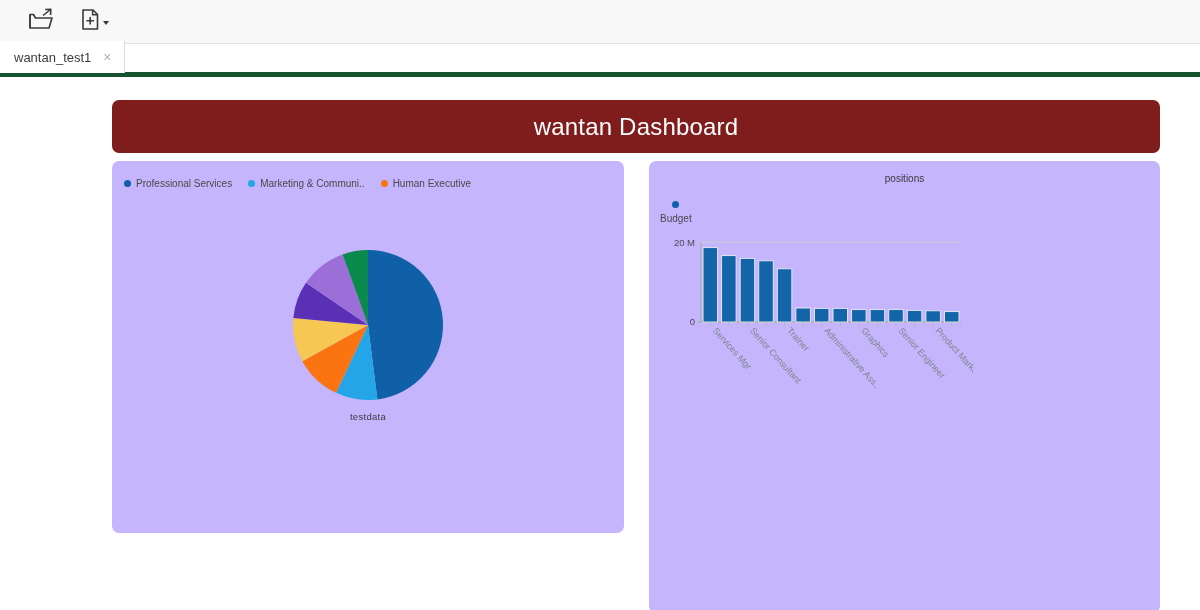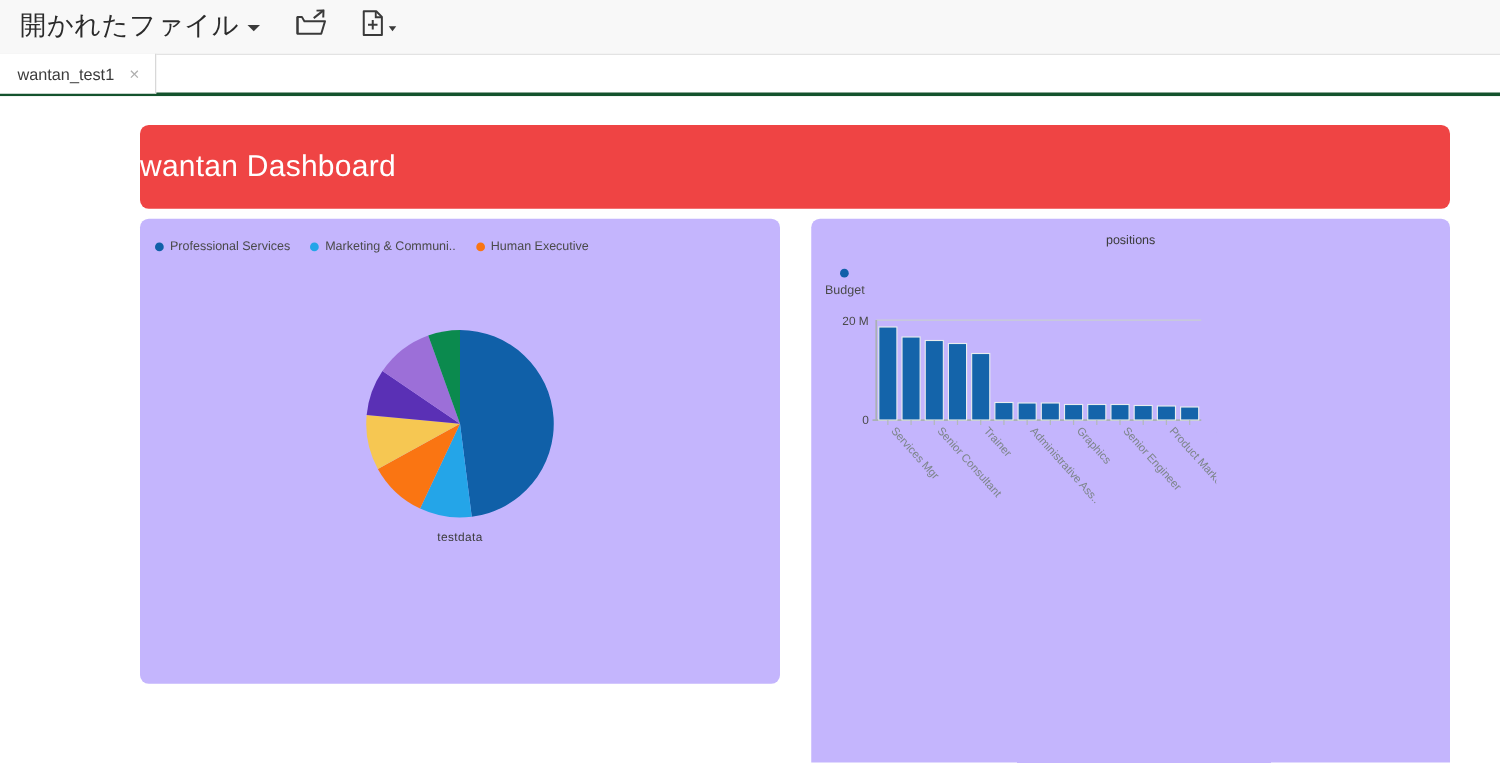--- a/index.html
+++ b/index.html
@@ -55,21 +55,21 @@
     min-width: 34px;
     padding: 0 4px;
     margin-left: 14px;
     cursor: default;
   }
 
   
   #tabstrip {
     height: 33px;
     background: #ffffff;
-    border-bottom: 3px solid #14532d;
+    border-bottom: 5px solid #14532d;
     display: flex;
     align-items: flex-end;
     padding-left: 0px;
     position: relative;
   }
   .tab {
     height: 32px;
     display: flex;
     align-items: center;
     gap: 12px;
@@ -96,26 +96,26 @@
     background: #ffffff;
   }
   #dash {
     position: absolute;
     left: 112px;
     top: 23px;
     width: 1048px;
   }
 
   #dash-banner {
-    height: 67px;
-    background: #ef4444;
+    height: 53px;
+    background: #7f1d1d;
     border-radius: 7px;
     display: flex;
     align-items: center;
-    justify-content: flex-start;
+    justify-content: center;
     color: #ffffff;
     font-size: 24px;
     letter-spacing: .2px;
   }
 
   #panels {
     display: flex;
     gap: 25px;
     margin-top: 8px;
   }
@@ -221,24 +221,20 @@
     font-style: italic;
     font-weight: bold;
     line-height: 1;
   }
 </style>
 </head>
 <body>
 
 <div id="toolbar">
 
-  <div id="menu-open-files">
-    <span class="label">開かれたファイル</span>
-    <span class="chev"></span>
-  </div>
 
   <div class="tb-btn">
     <span>
       <svg width="26" height="24" viewBox="0 0 26 24">
         <path d="M2 6.5 L2 20 L21 20 L24 10 L7.5 10 L5.5 6.5 Z" fill="none" stroke="#3a3a3a" stroke-width="1.6" stroke-linejoin="round"></path>
         <path d="M2 6.5 L2 20" fill="none" stroke="#3a3a3a" stroke-width="1.6"></path>
         <path d="M15 7.5 L22.5 1.5" fill="none" stroke="#3a3a3a" stroke-width="1.6"></path>
         <path d="M17.2 1.5 L22.8 1.3 L22.6 7" fill="none" stroke="#3a3a3a" stroke-width="1.6" stroke-linejoin="round"></path>
       </svg>
     </span>

